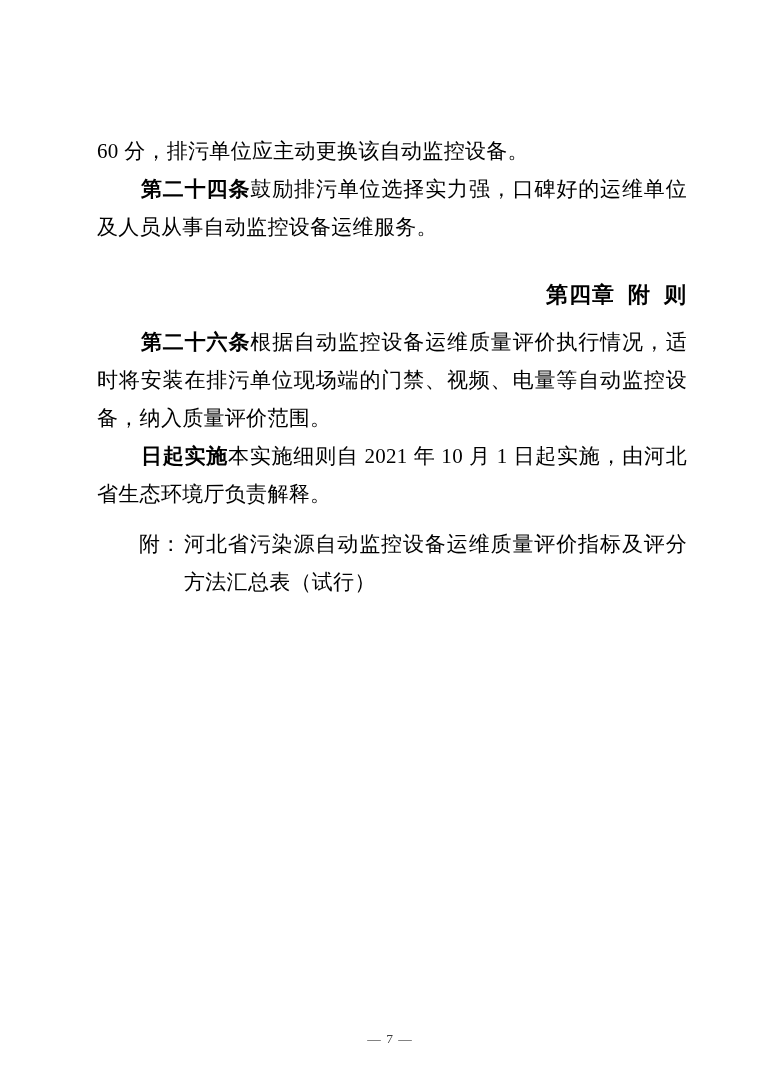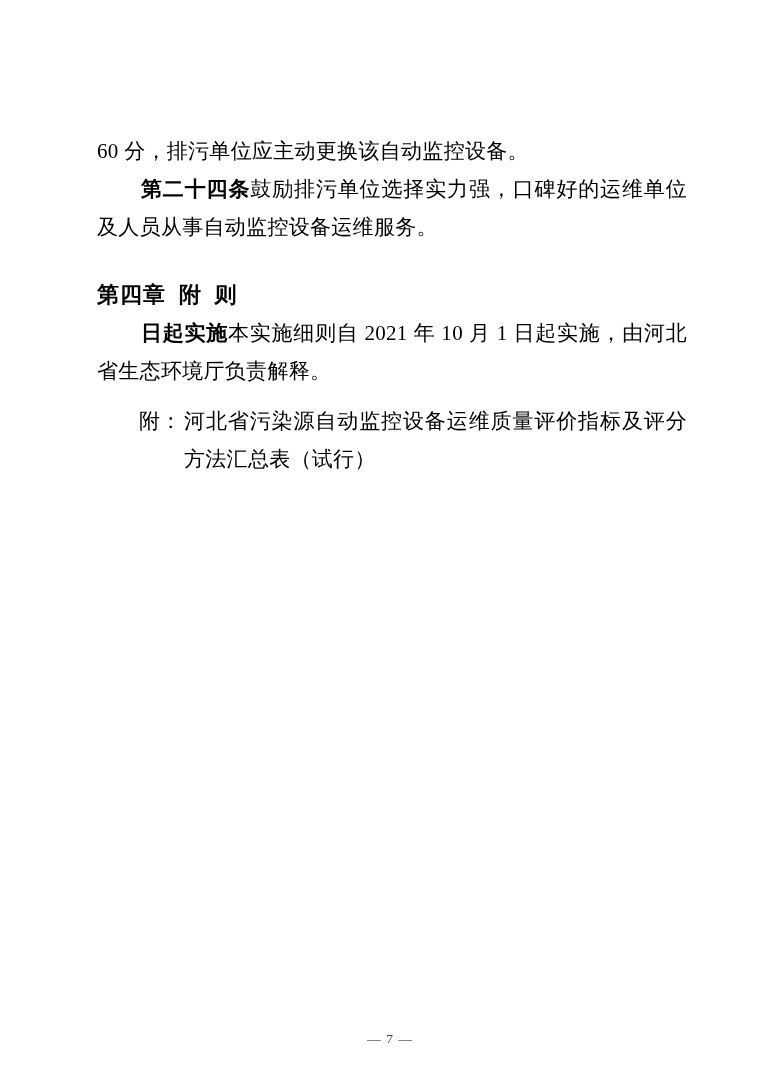--- a/index.html
+++ b/index.html
@@ -32,26 +32,26 @@
     text-indent: 44px;
   }
   p.para.no-indent {
     text-indent: 0;
   }
   .term {
     font-weight: bold;
     font-family: "Liberation Sans", "DejaVu Sans", sans-serif;
   }
   h2.chapter {
-    margin: 30px 0 0 0;
-    text-align: left;
+    margin: 30px 0 9px 0;
+    text-align: right;
     font-size: 22px;
     line-height: 38px;
     font-weight: bold;
-    font-family: Liberation Serif, serif;
+    font-family: Liberation Sans, sans-serif;
     letter-spacing: 1px;
   }
   .chapter-title {
     margin-left: 13px;
     word-spacing: 6px;
   }
   .attachment {
     margin-top: 12px;
     margin-left: 42px;
     display: flex;
@@ -84,20 +84,21 @@
 <div class="page">
   <div class="content">
 
     <p class="para no-indent"><span>60 分，排污单位应主动更换该自动监控设备。</span></p>
 
     <p class="para"><span class="term">第二十四条</span><span>鼓励排污单位选择实力强，口碑好的运维单位及人员从事自动监控设备运维服务。</span></p>
 
     <h2 class="chapter"><span>第四章</span><span class="chapter-title">附 则</span></h2>
 
 
+    <p class="para"><span class="term">第二十六条</span><span>根据自动监控设备运维质量评价执行情况，适时将安装在排污单位现场端的门禁、视频、电量等自动监控设备，纳入质量评价范围。</span></p>
 
     <p class="para"><span class="term">日起实施</span><span>本实施细则自 2021 年 10 月 1 日起实施，由河北省生态环境厅负责解释。</span></p>
 
     <div class="attachment">
       <span class="att-label">附：</span>
       <span class="att-text">河北省污染源自动监控设备运维质量评价指标及评分方法汇总表（试行）</span>
     </div>
 
   </div>
 

